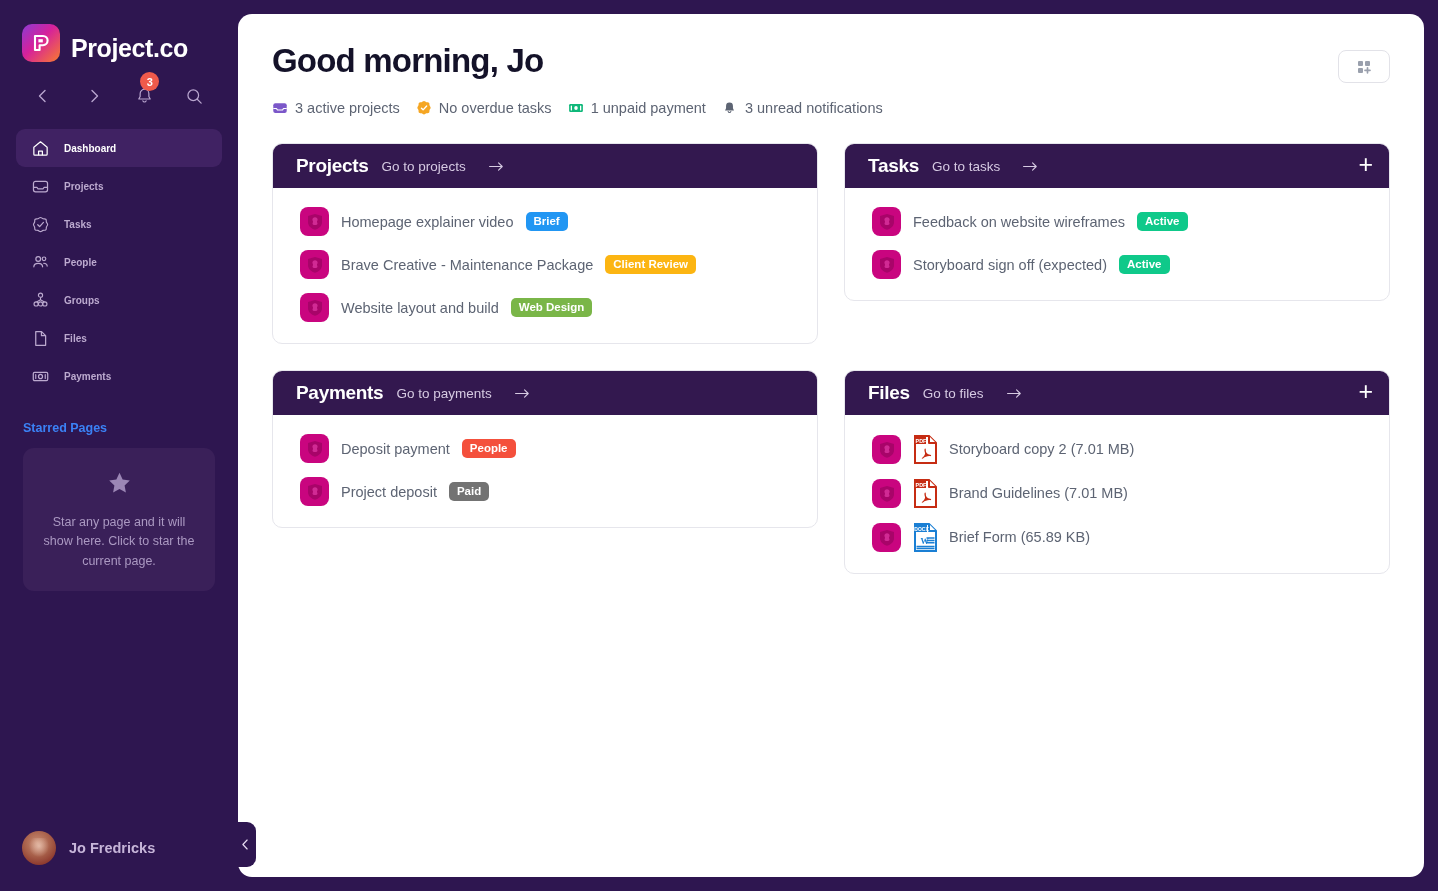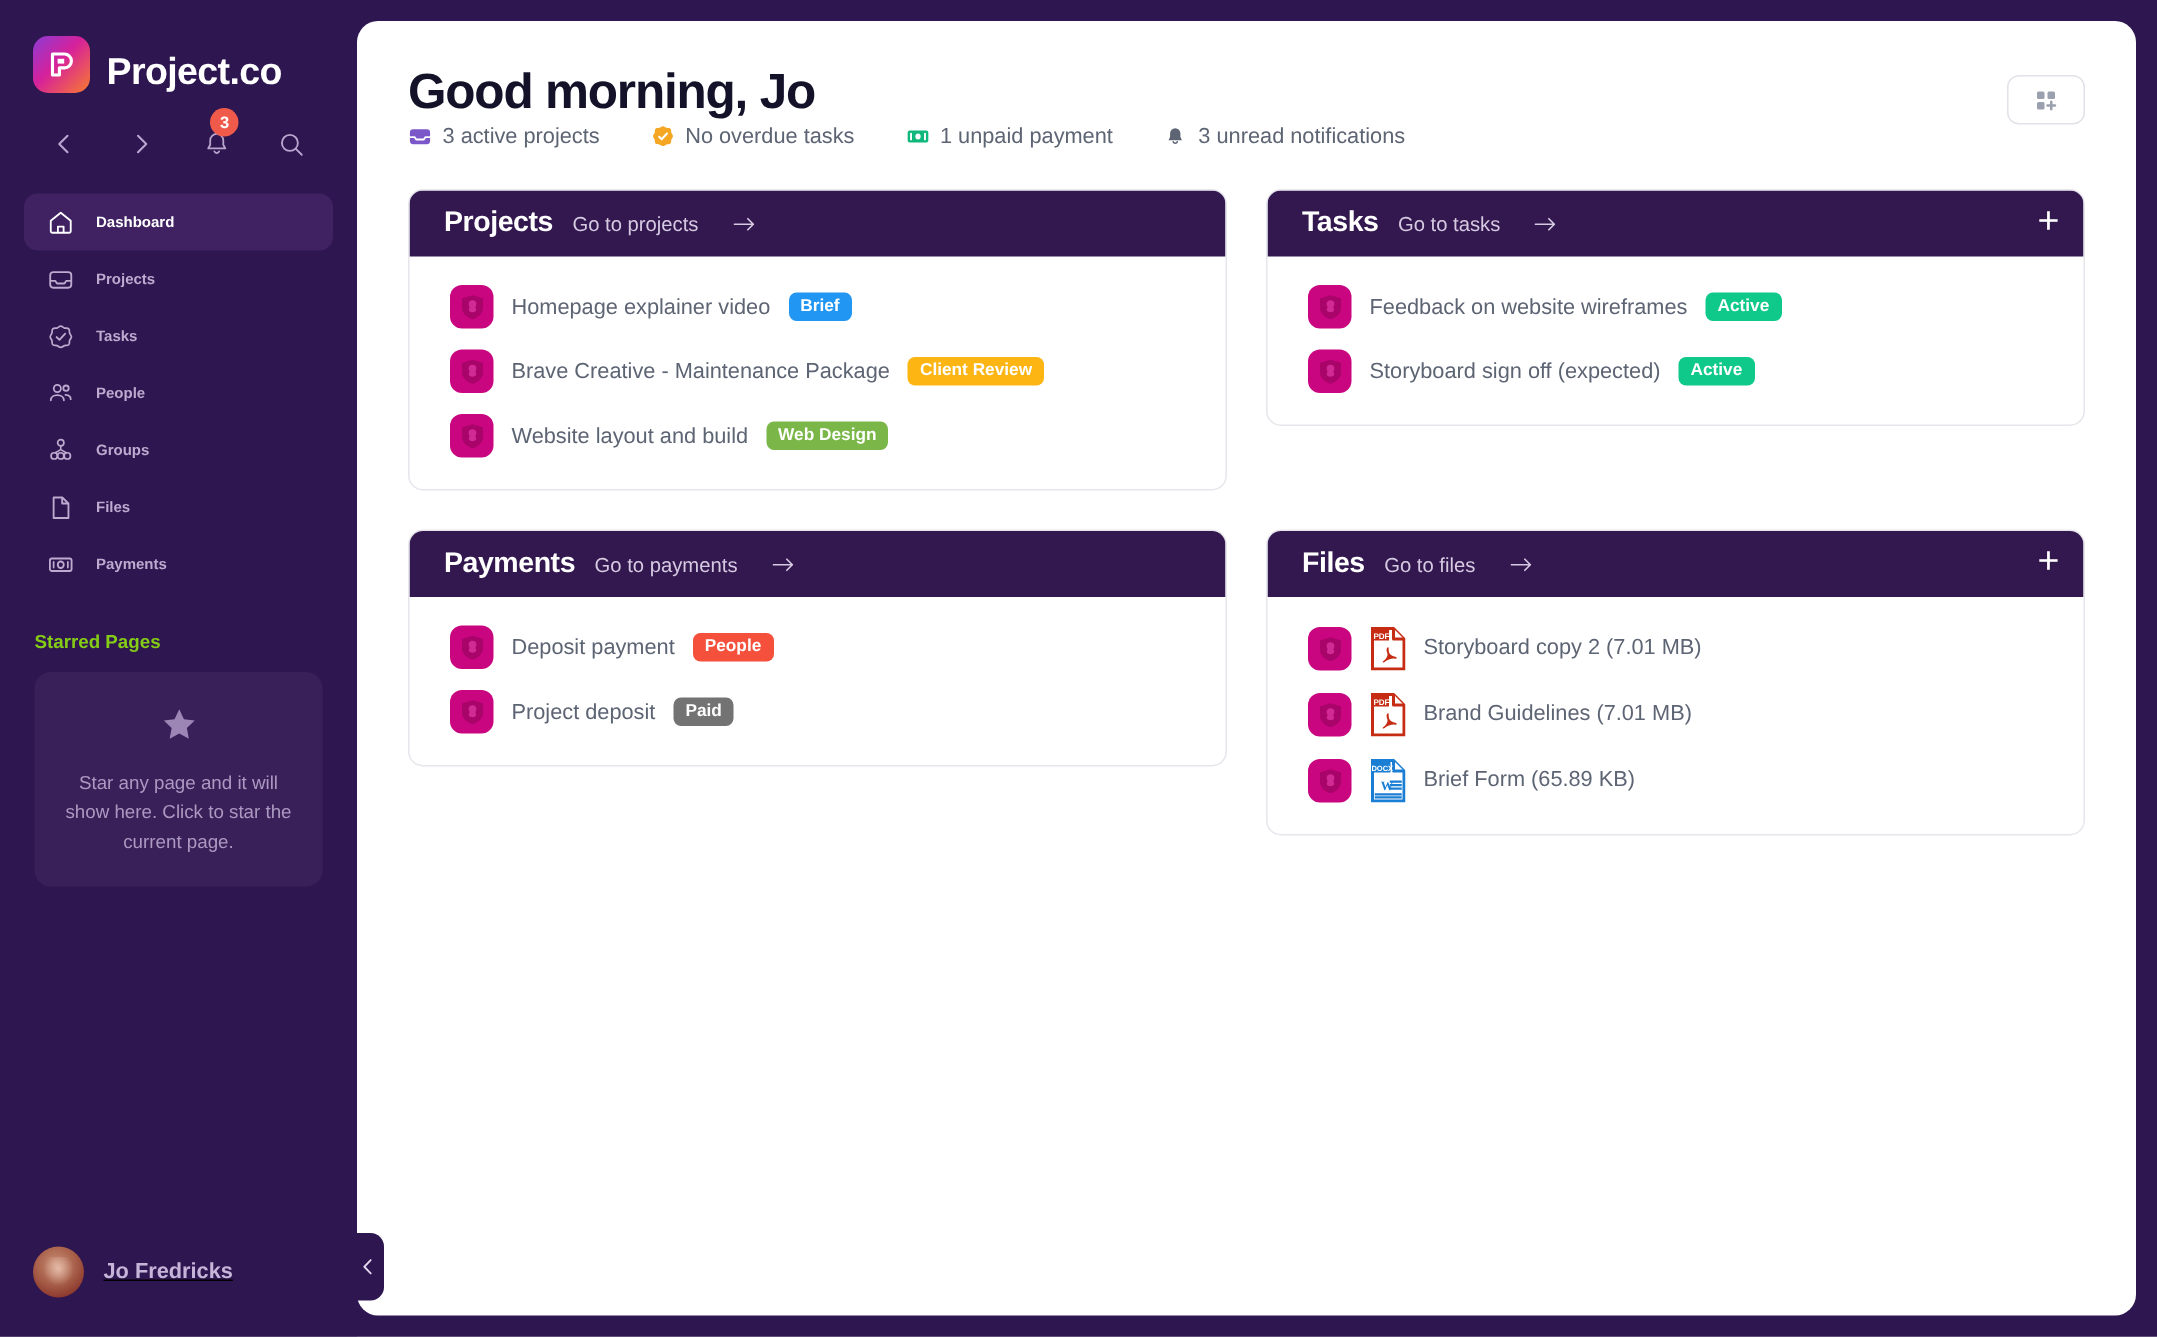--- a/index.html
+++ b/index.html
@@ -47,35 +47,35 @@
     display: flex; align-items: center; gap: 14px;
     height: 38px; padding: 0 14px; border-radius: 9px;
     color: #bcaacf; font-size: 10px; font-weight: 700; cursor: pointer;
     margin-bottom: 0px;
   }
   .nav-item + .nav-item { margin-top: 0; }
   .nav-item.active { background: #402263; color: #ffffff; }
   .nav-item .ic { width: 20px; height: 20px; display: flex; align-items: center; justify-content: center; flex: 0 0 20px; }
 
   .starred-title {
-    color: #84cc16; font-size: 12.5px; font-weight: 700;
+    color: #3b82f6; font-size: 12.5px; font-weight: 700;
     padding: 26px 0 0 23px;
   }
   .starred-box {
     margin: 13px 23px 0 23px; background: #3a2059; border-radius: 11px;
     padding: 22px 18px 20px 18px; text-align: center;
   }
   .starred-box .star { color: #9b86b5; font-size: 27px; line-height: 1; }
   .starred-box p {
     color: #ab99c2; font-size: 12.5px; line-height: 1.55; margin-top: 12px;
   }
 
   .profile {
     margin-top: auto; display: flex; align-items: center; gap: 13px;
-    padding: 0 0 26px 22px; cursor: pointer; text-decoration: underline;
+    padding: 0 0 26px 22px; cursor: pointer;
   }
   .avatar {
     width: 34px; height: 34px; border-radius: 50%; flex: 0 0 34px;
     background: radial-gradient(circle at 45% 35%, #c98d74 0%, #a8604a 45%, #8e3b2f 75%, #72281f 100%);
     overflow: hidden; position: relative;
   }
   .avatar::after {
     content: ""; position: absolute; left: 6px; top: 7px; width: 22px; height: 20px;
     background: radial-gradient(ellipse at 50% 40%, rgba(255,230,215,.55) 0%, rgba(120,50,35,0) 65%);
   }
@@ -102,21 +102,21 @@
   .page-title {
     font-size: 33px; font-weight: 700; color: #141229; letter-spacing: -0.8px;
   }
   .topbar { display: flex; align-items: flex-start; justify-content: space-between; }
   .grid-btn {
     width: 52px; height: 33px; border: 1px solid #e2e2e8; border-radius: 8px;
     background: #fff; display: flex; align-items: center; justify-content: center;
     cursor: pointer; margin-top: 8px;
   }
 
-  .stats { display: flex; align-items: center; gap: 34px; }
+  .stats { display: flex; align-items: center; gap: 16px; margin-top: 17px; }
   .stat { display: flex; align-items: center; gap: 7px; font-size: 14.5px; color: #5d6473; }
   .stat .sic { width: 16px; height: 16px; display: flex; align-items: center; justify-content: center; flex: 0 0 16px; }
 
   
   .grid {
     display: grid; grid-template-columns: 546px 546px; gap: 26px 26px;
     margin-top: 27px; align-items: start;
   }
   .card {
     background: #fff; border: 1px solid #e6e6ec; border-radius: 10px;

